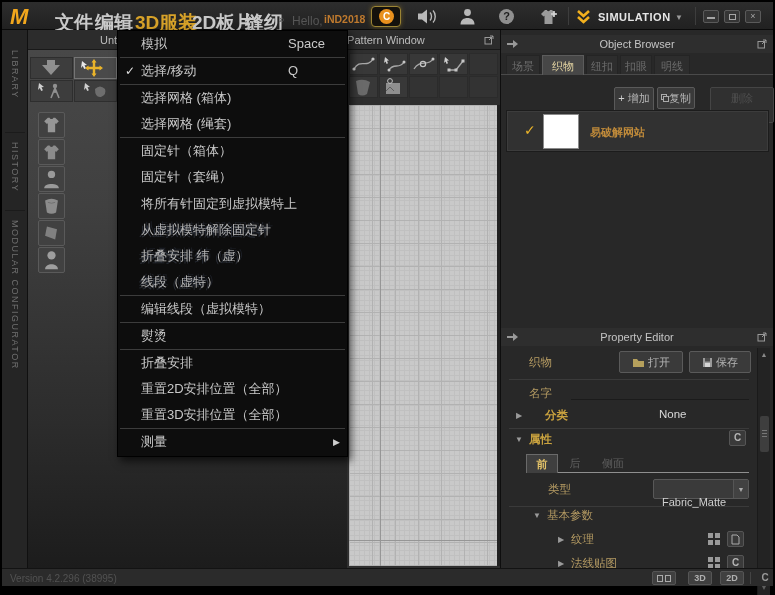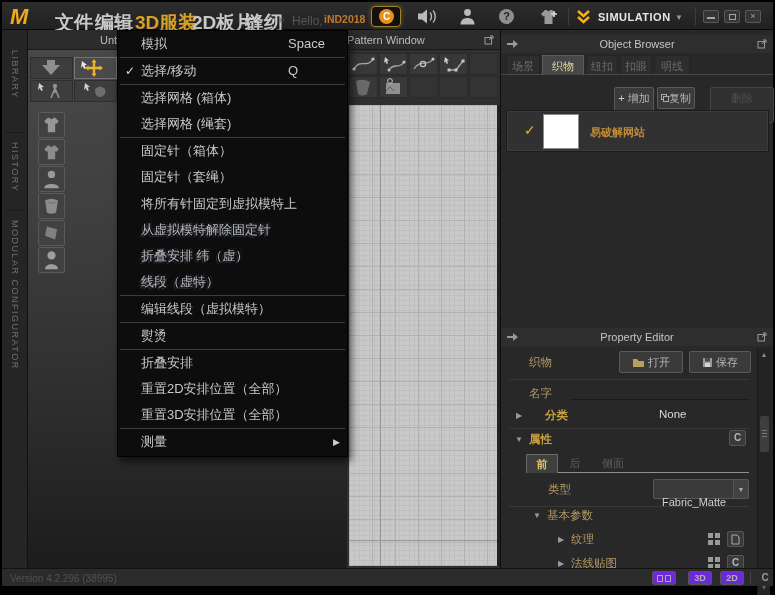--- a/index.html
+++ b/index.html
@@ -99,21 +99,21 @@
   .gridicon { position:absolute; width:14px; height:14px; }
   .gridicon i { position:absolute; width:5px; height:5px; background:#9a9a9a; }
   .sbar { position:absolute; left:256px; top:318px; width:13px; height:250px; background:#232323; border-left:1px solid #1a1a1a; }
   .sarrow { position:absolute; left:0; width:100%; text-align:center; font-size:7px; color:#888; }
   .sthumb { position:absolute; left:2px; top:68px; width:9px; height:36px; background:#3e3e3e; border-radius:2px; }
   .sthumb i { position:absolute; left:2px; width:5px; height:1px; background:#777; }
 
   
   .statusbar { left:2px; top:568px; width:771px; height:18px; background:#2b2b2b; border-top:1px solid #131313; }
   .version { left:8px; top:4px; font-size:10px; color:#525252; }
-  .sbtn { top:2px; width:24px; height:14px; background:#6d28d9; border:1px solid #555; border-radius:2px;
+  .sbtn { top:2px; width:24px; height:14px; background:#404040; border:1px solid #555; border-radius:2px;
     color:#b0b0b0; font-size:9px; font-weight:bold; text-align:center; line-height:12px; }
 
   
   .menu-panel { left:117px; top:30px; width:231px; background:#0d0d0d; border:1px solid #000;
     box-shadow:3px 4px 8px rgba(0,0,0,.65); z-index:60; }
   .mi { position:relative; height:26.1px; line-height:26.1px; padding-left:23px; font-size:13px; color:#c9c9c9; cursor:default; }
   .mi .mi-sc { position:absolute; left:170px; top:0; }
   .mi .mi-check { position:absolute; left:7px; top:0; font-size:12px; color:#e0e0e0; }
   .mi .mi-sub { position:absolute; right:7px; top:0; font-size:9px; color:#cfcfcf; }
   .mi.glitch span:first-child { text-shadow:-2px 2px 0 rgba(120,135,170,.30), 2px -2px 0 rgba(90,105,140,.22); opacity:.9; }

